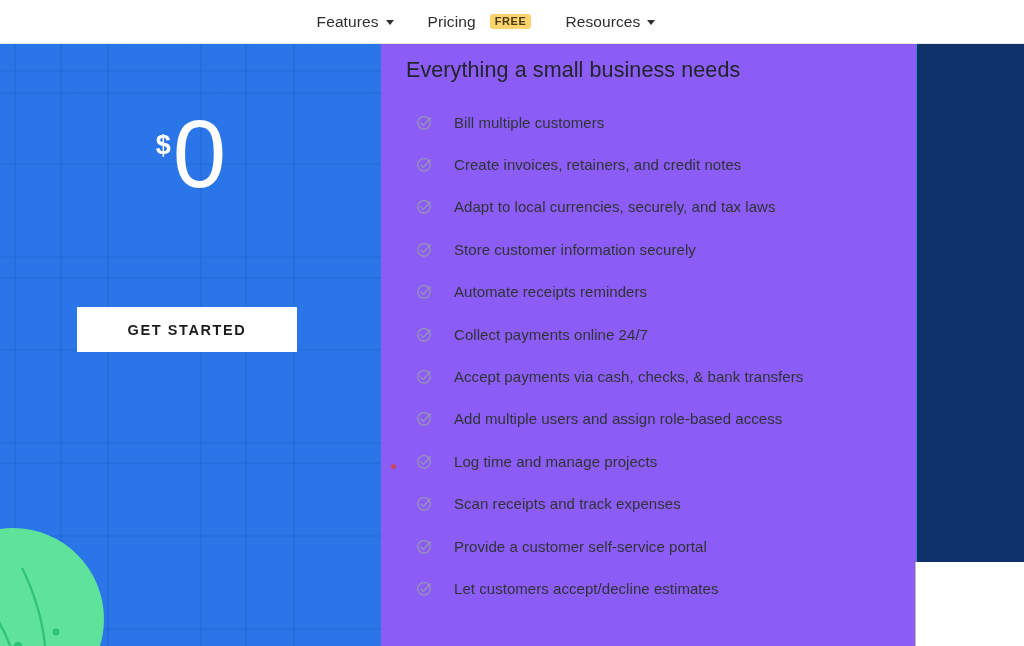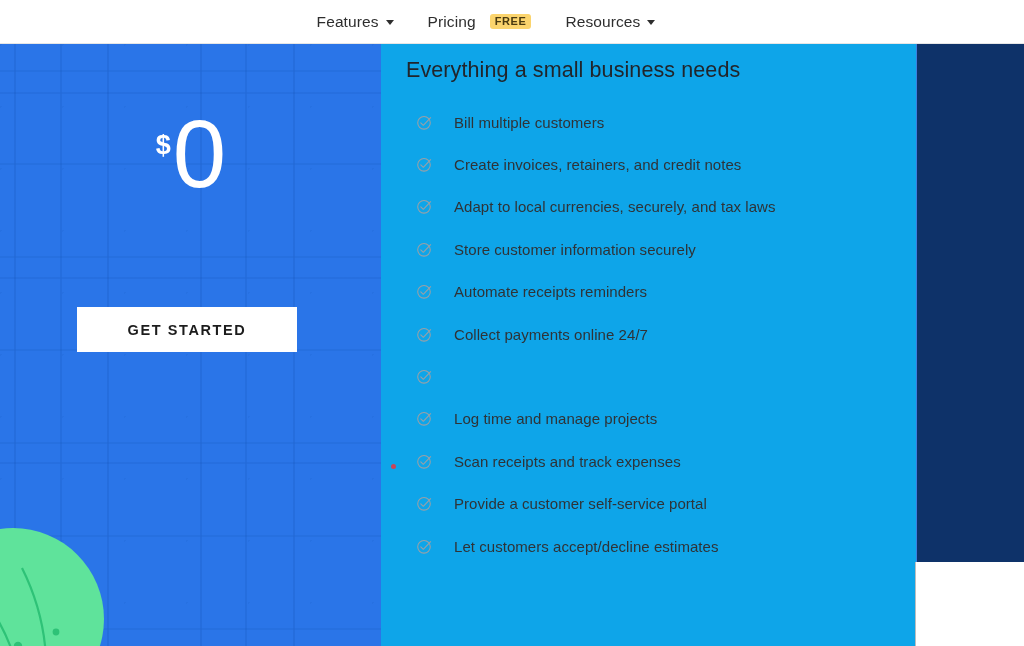--- a/index.html
+++ b/index.html
@@ -99,21 +99,21 @@
     position: absolute; left: -78px; bottom: -64px;
     width: 182px; height: 182px; border-radius: 50%;
     background: #5fe39b; overflow: hidden;
   }
   .green-circle svg { position: absolute; left: 0; top: 0; }
 
   
   .content {
     position: absolute; top: 44px; left: 381px;
     width: 535px; height: 602px;
-    background: #0ea5e9; z-index: 12;
+    background: #8b5cf6; z-index: 12;
     padding: 14px 0 0 25px;
   }
   .section-title {
     font-size: 21.5px; color: #21252b; font-weight: normal;
     letter-spacing: .1px; margin: 0 0 18px 0;
   }
   .feature-list { list-style: none; }
   .feature-item {
     display: flex; align-items: center;
     height: 42.4px;
@@ -246,20 +246,28 @@
               <circle cx="9.4" cy="10.4" r="7.4" fill="none" stroke="#9aa0a6" stroke-width="1.25"></circle>
               <path d="M5.6 10.3 L8.6 13.3 L17.2 4.4" fill="none" stroke="#9aa0a6" stroke-width="1.25" stroke-linecap="round" stroke-linejoin="round"></path>
             </svg></span>
           <span class="feature-text">Collect payments online 24/7</span>
         </li>
         <li class="feature-item">
           <span class="check-icon"><svg viewBox="0 0 20 20" width="17" height="17">
               <circle cx="9.4" cy="10.4" r="7.4" fill="none" stroke="#9aa0a6" stroke-width="1.25"></circle>
               <path d="M5.6 10.3 L8.6 13.3 L17.2 4.4" fill="none" stroke="#9aa0a6" stroke-width="1.25" stroke-linecap="round" stroke-linejoin="round"></path>
             </svg></span>
+          <span class="feature-text">Accept payments via cash, checks, &amp; bank transfers</span>
+        </li>
+        <li class="feature-item">
+          <span class="check-icon"><svg viewBox="0 0 20 20" width="17" height="17">
+              <circle cx="9.4" cy="10.4" r="7.4" fill="none" stroke="#9aa0a6" stroke-width="1.25"></circle>
+              <path d="M5.6 10.3 L8.6 13.3 L17.2 4.4" fill="none" stroke="#9aa0a6" stroke-width="1.25" stroke-linecap="round" stroke-linejoin="round"></path>
+            </svg></span>
+          <span class="feature-text">Add multiple users and assign role-based access</span>
         </li>
         <li class="feature-item">
           <span class="check-icon"><svg viewBox="0 0 20 20" width="17" height="17">
               <circle cx="9.4" cy="10.4" r="7.4" fill="none" stroke="#9aa0a6" stroke-width="1.25"></circle>
               <path d="M5.6 10.3 L8.6 13.3 L17.2 4.4" fill="none" stroke="#9aa0a6" stroke-width="1.25" stroke-linecap="round" stroke-linejoin="round"></path>
             </svg></span>
           <span class="feature-text">Log time and manage projects</span>
         </li>
         <li class="feature-item">
           <span class="check-icon"><svg viewBox="0 0 20 20" width="17" height="17">

